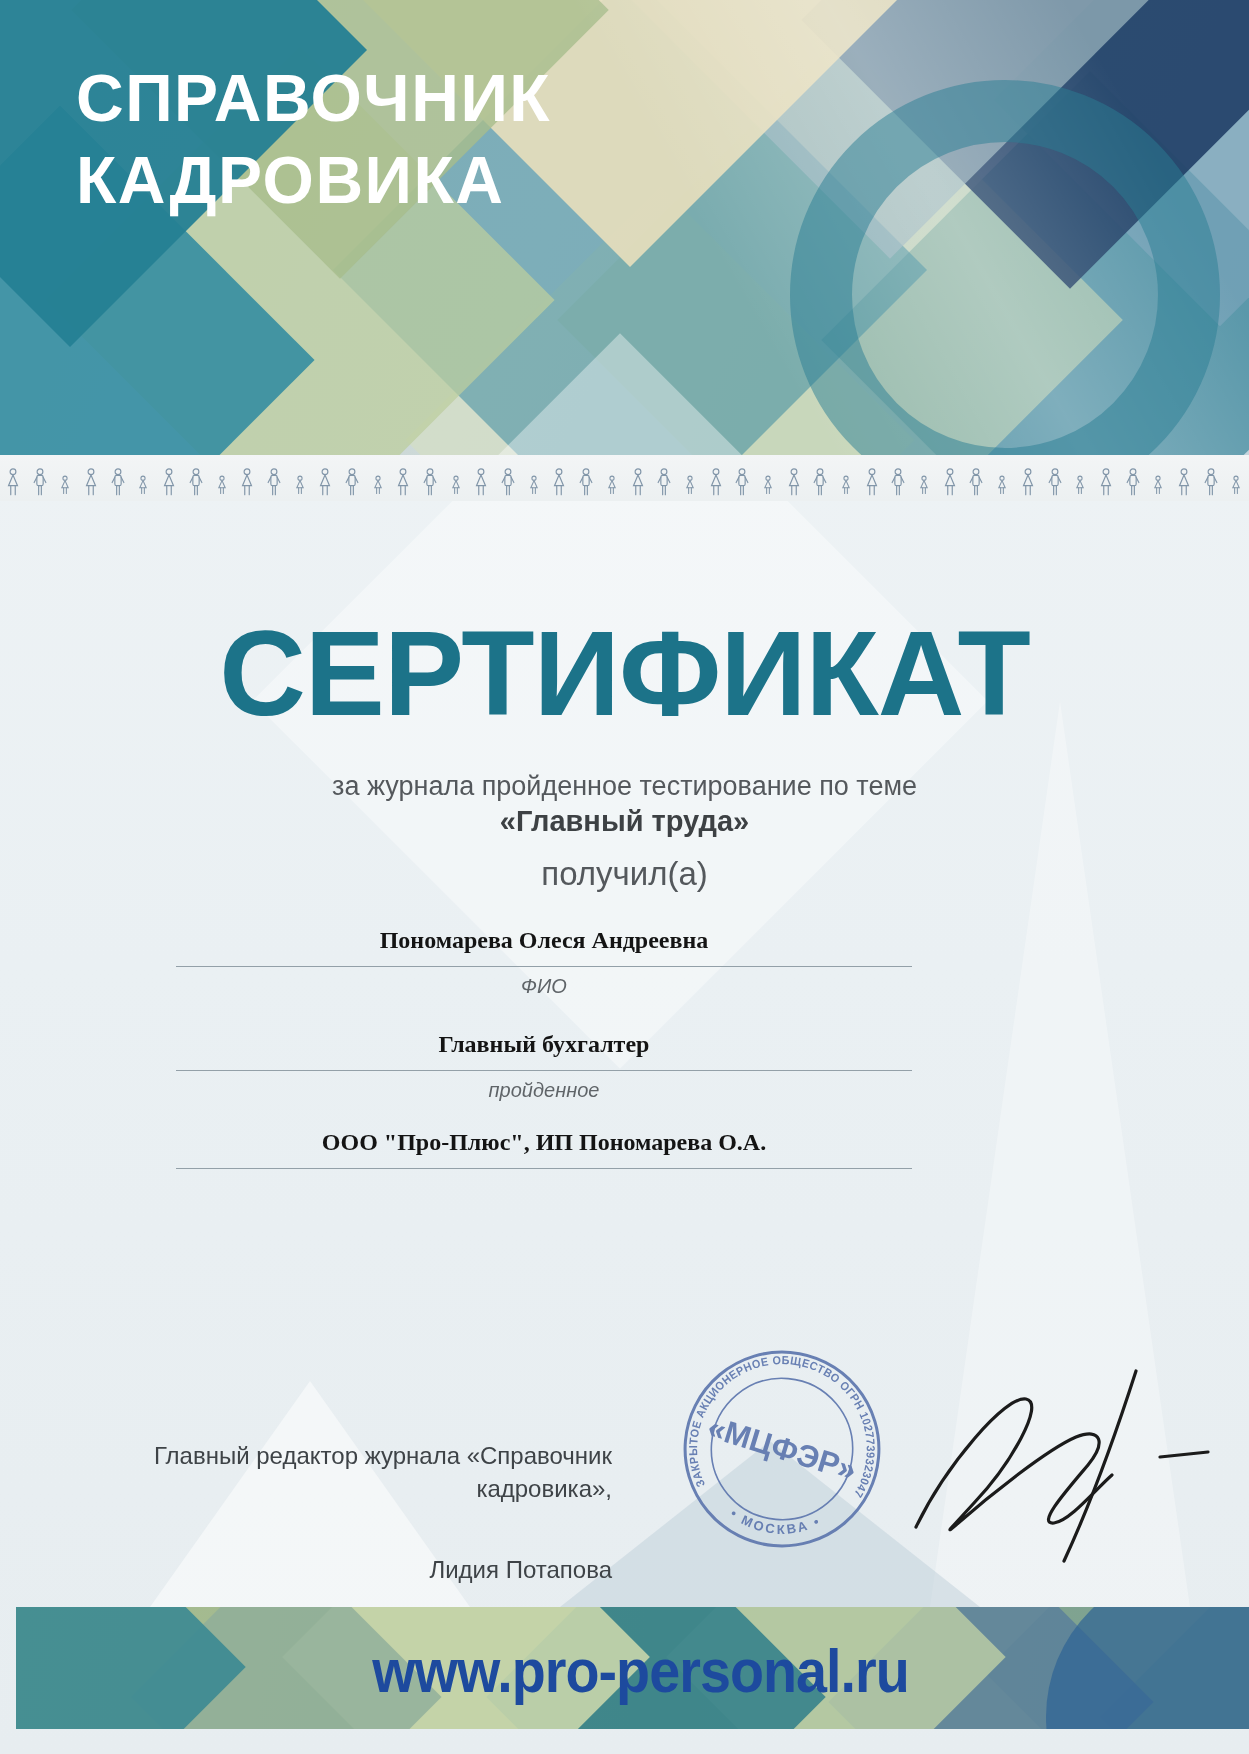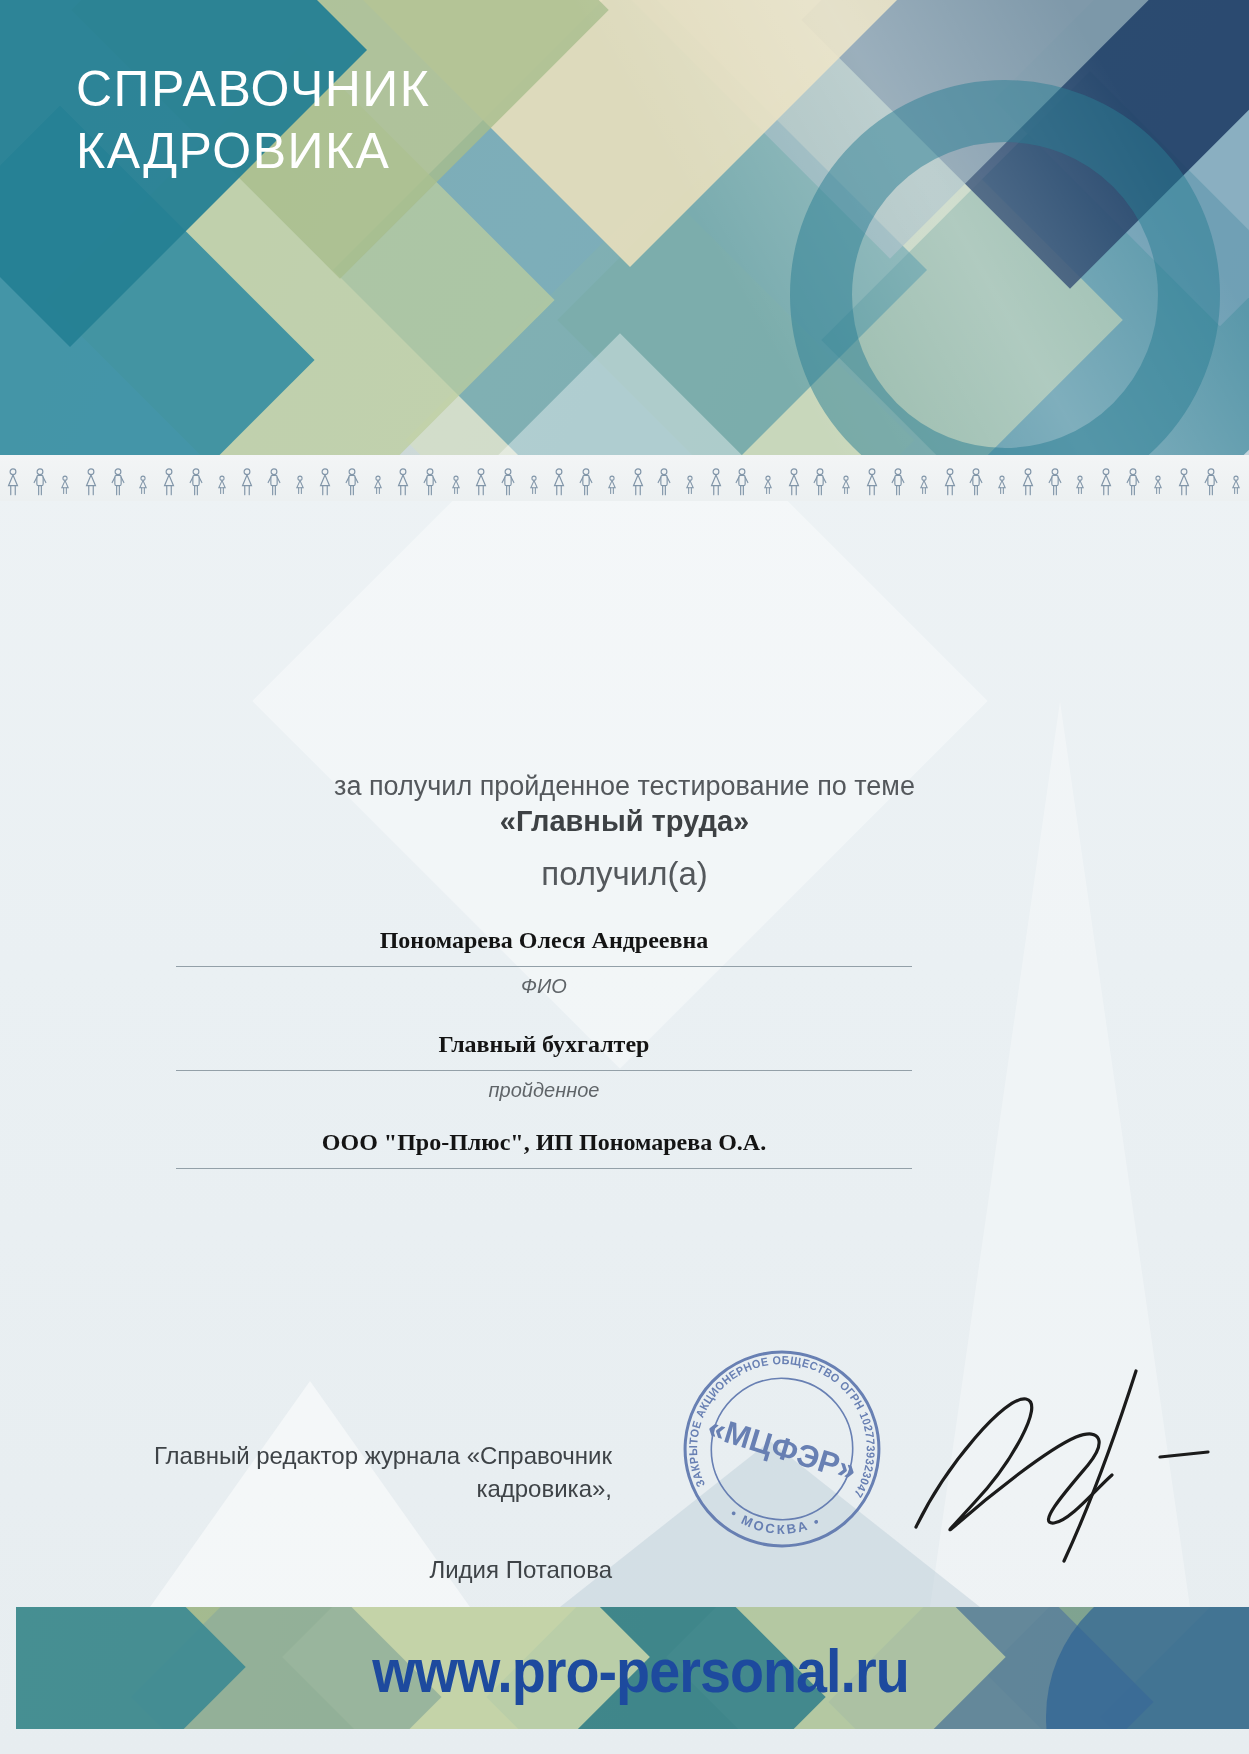--- a/index.html
+++ b/index.html
@@ -8,22 +8,22 @@
         background:linear-gradient(180deg,#f0f4f6 0%,#eaf0f3 55%,#e7edf0 100%);}
 
   
   .hero{position:absolute;left:0;top:0;width:1249px;height:455px;overflow:hidden;
         background:linear-gradient(115deg,#c8d6cf 0%,#cdd9d8 45%,#bfd2da 100%);}
   .deco-diamond{position:absolute;display:block;transform:rotate(45deg);}
   .deco-ring{position:absolute;display:block;border-radius:50%;}
   .deco-circle{position:absolute;display:block;border-radius:50%;}
   .hero-sheen{position:absolute;left:0;top:0;width:100%;height:100%;
         background:linear-gradient(60deg,rgba(255,255,255,0) 55%,rgba(255,255,255,.22) 72%,rgba(255,255,255,0) 88%);}
-  .logo{position:absolute;left:76px;top:58px;z-index:6;color:#ffffff;font-weight:normal;
-        font-size:50px;line-height:1.24;letter-spacing:1.5px;}
+  .logo{position:absolute;left:76px;top:58px;z-index:6;color:#ffffff;font-weight:bold;
+        font-size:66px;line-height:1.24;letter-spacing:1.5px;}
 
   
   .people-strip{position:absolute;left:0;top:455px;width:1249px;height:46px;z-index:5;
         background:linear-gradient(180deg,#f3f5f6,#ecf0f1);display:flex;align-items:flex-end;
         justify-content:space-between;overflow:hidden;padding:0 4px;box-sizing:border-box;}
   .people-strip svg{flex:0 0 auto;}
 
   
   .cert-body{position:absolute;left:0;top:501px;width:1249px;height:1106px;}
   .body-deco{position:absolute;pointer-events:none;}
@@ -422,21 +422,22 @@
         </g>
       </svg>
     </div>
 
   <div class="cert-body" id="cert-body">
       <i class="body-deco" style="left: 930px; top: 200px; width: 260px; height: 906px; background: rgba(255, 255, 255, 0.3); clip-path: polygon(50% 0px, 100% 100%, 0px 100%);"></i>
       <i class="body-deco" style="left: 560px; top: 940px; width: 420px; height: 166px; background: rgba(186, 205, 216, 0.45); clip-path: polygon(50% 0px, 100% 100%, 0px 100%);"></i>
       <i class="body-deco" style="left: 150px; top: 880px; width: 320px; height: 226px; background: rgba(255, 255, 255, 0.5); clip-path: polygon(50% 0px, 100% 100%, 0px 100%);"></i>
       <i class="body-deco" style="left: 360px; top: -60px; width: 520px; height: 520px; background: rgba(255, 255, 255, 0.38); transform: rotate(45deg);"></i>
 
-    <div class="center cert-subtitle">за получил пройденное тестирование по теме</div>
+    <div class="center cert-title">СЕРТИФИКАТ</div>
+    <div class="center cert-subtitle">за журнала пройденное тестирование по теме</div>
     <div class="center cert-topic">«Главный труда»</div>
     <div class="center cert-received">получил(а)</div>
 
     <div class="fields">
       <div class="field field-1">
         <div class="value">Пономарева Олеся Андреевна</div>
         <div class="label">ФИО</div>
       </div>
       <div class="field field-2">
         <div class="value">Главный бухгалтер</div>

